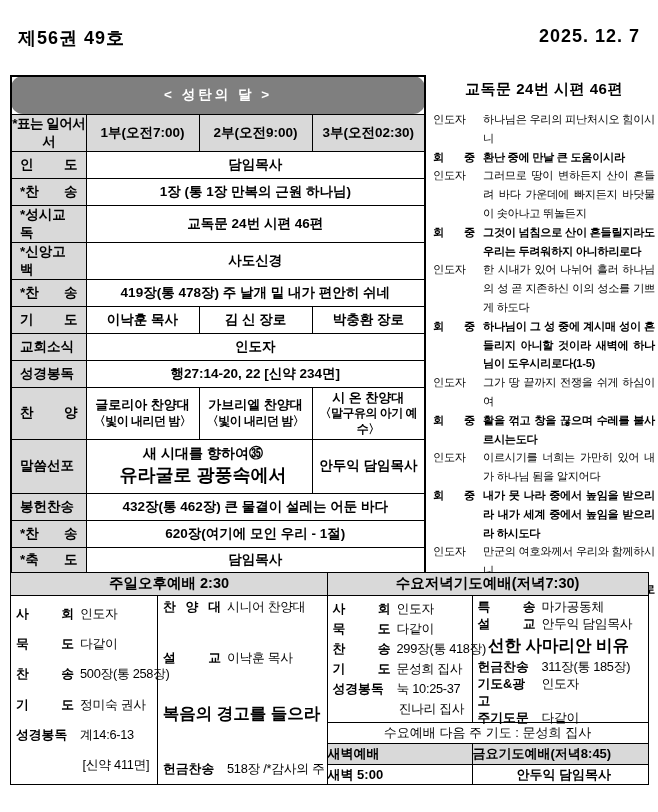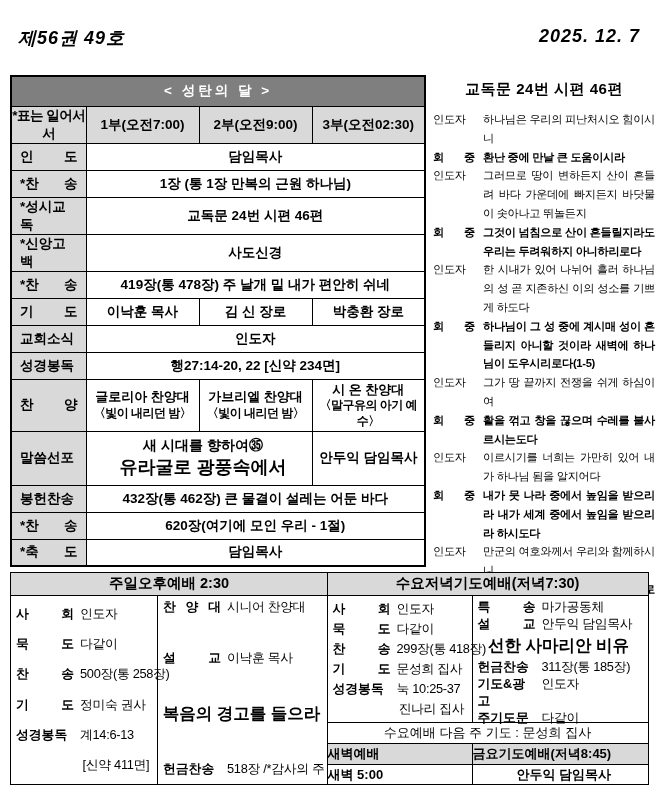--- a/index.html
+++ b/index.html
@@ -6,31 +6,31 @@
   html,body { background:#fff; }
   .page {
     position:relative; width:658px; height:812px; background:#ffffff;
     font-family:"Liberation Sans","DejaVu Sans",sans-serif; color:#000;
     overflow:hidden;
   }
   
   .top-header {
     position:absolute; left:18px; right:18px; top:26px;
     display:flex; justify-content:space-between;
-    font-size:18px; font-weight:bold; letter-spacing:1px;font-style:italic;
+    font-size:18px; font-weight:bold; letter-spacing:1px;
   }
   
   table.mt {
     position:absolute; left:10px; top:75px; width:414px;
     border-collapse:collapse; border:2px solid #000; table-layout:fixed;
   }
   table.mt td, table.mt th { border:1px solid #000; text-align:center; vertical-align:middle; font-size:13.5px; font-weight:bold; overflow:hidden; }
   .mt-title {
     background:#7f7f7f; color:#fff; font-size:21px; font-weight:bold;
-    letter-spacing:3px; height:30px;
+    letter-spacing:3px; height:38px;border-radius:12px;
   }
   tr.mt-times td { background:#d9d9d9; height:23px; font-size:13.5px; }
   td.mt-note { font-size:10px; letter-spacing:-0.5px; }
   table.mt th {
     background:#d9d9d9; font-size:13.5px; padding:0 8px;
     text-align:justify; -moz-text-align-last:justify; text-align-last:justify;
   }
   tr.h27 { height:27px; }
   tr.h52 { height:52px; }
   tr.h54 { height:54px; }

